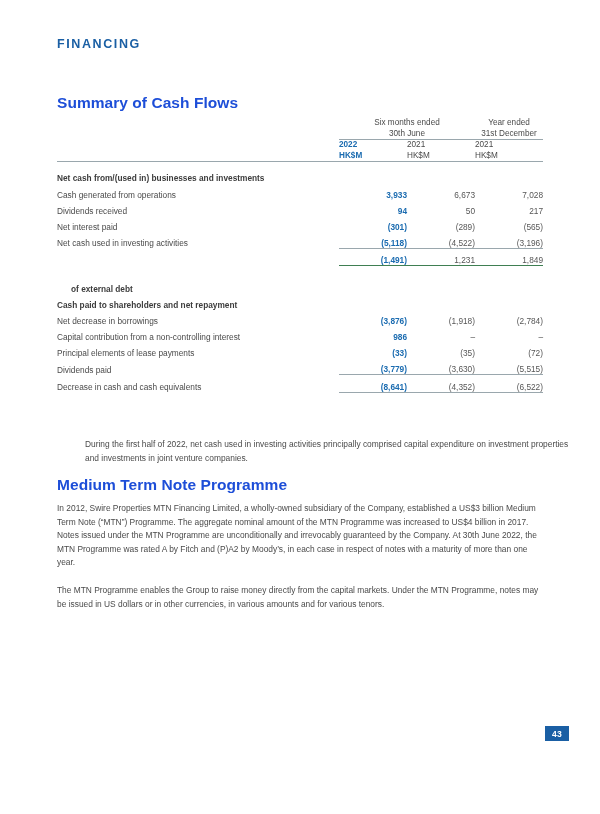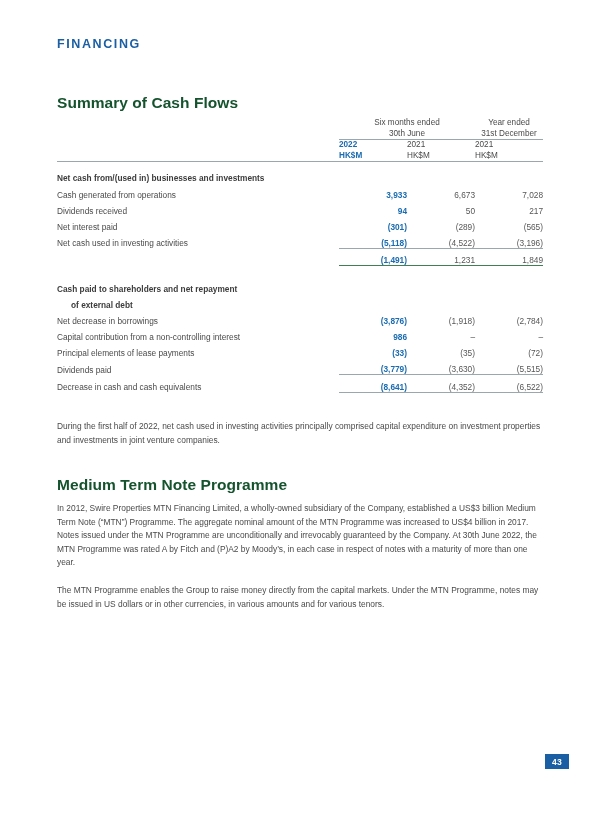--- a/index.html
+++ b/index.html
@@ -29,21 +29,21 @@
     font-size: 12.5px;
     font-weight: bold;
     letter-spacing: 1.6px;
     color: #1a5fa4;
   }
   .section-title {
     position: absolute;
     left: 57px;
     font-size: 15.5px;
     font-weight: bold;
-    color: #14532d;
+    color: #1d4ed8;
     letter-spacing: 0.05px;
   }
   #cashflow-title { top: 94px; }
   #mtn-title { top: 476px; }
 
   
   .cf-table {
     position: absolute;
     left: 57px;
     top: 118px;
@@ -111,29 +111,29 @@
   
   .para {
     position: absolute;
     left: 57px;
     width: 486px;
     font-size: 8.4px;
     line-height: 1.62;
     color: #4a4a4a;
     text-align: left;
   }
-  #para-investing { top: 420px; }
+  #para-investing { top: 438px; margin-left: 28px; }
   #para-mtn-1 { top: 502px; }
   #para-mtn-2 { top: 584px; }
 
   
   .page-badge {
     position: absolute;
     left: 545px;
-    top: 754px;
+    top: 726px;
     width: 24px;
     height: 15px;
     background: #1a5fa4;
     color: #ffffff;
     font-size: 8.6px;
     font-weight: bold;
     display: flex;
     align-items: center;
     justify-content: center;
     letter-spacing: 0.2px;
@@ -236,27 +236,27 @@
       <tr class="gap-md">
         <td></td>
           <td></td>
           <td></td>
           <td></td>
       </tr>
     </tbody>
 
     <tbody>
       <tr class="r">
+        <td class="lbl bold indent2">of external debt</td>
+        <td class="num"></td>
+        <td class="num"></td>
+        <td class="num"></td>
+      </tr>
+      <tr class="r">
         <td class="lbl bold">Cash paid to shareholders and net repayment</td>
-        <td class="num"></td>
-        <td class="num"></td>
-        <td class="num"></td>
-      </tr>
-      <tr class="r">
-        <td class="lbl bold indent2">of external debt</td>
         <td class="num"></td>
         <td class="num"></td>
         <td class="num"></td>
       </tr>
       <tr class="r">
         <td class="lbl">Net decrease in borrowings</td>
         <td class="num cur">(3,876)</td>
         <td class="num">(1,918)</td>
         <td class="num">(2,784)</td>
       </tr>

